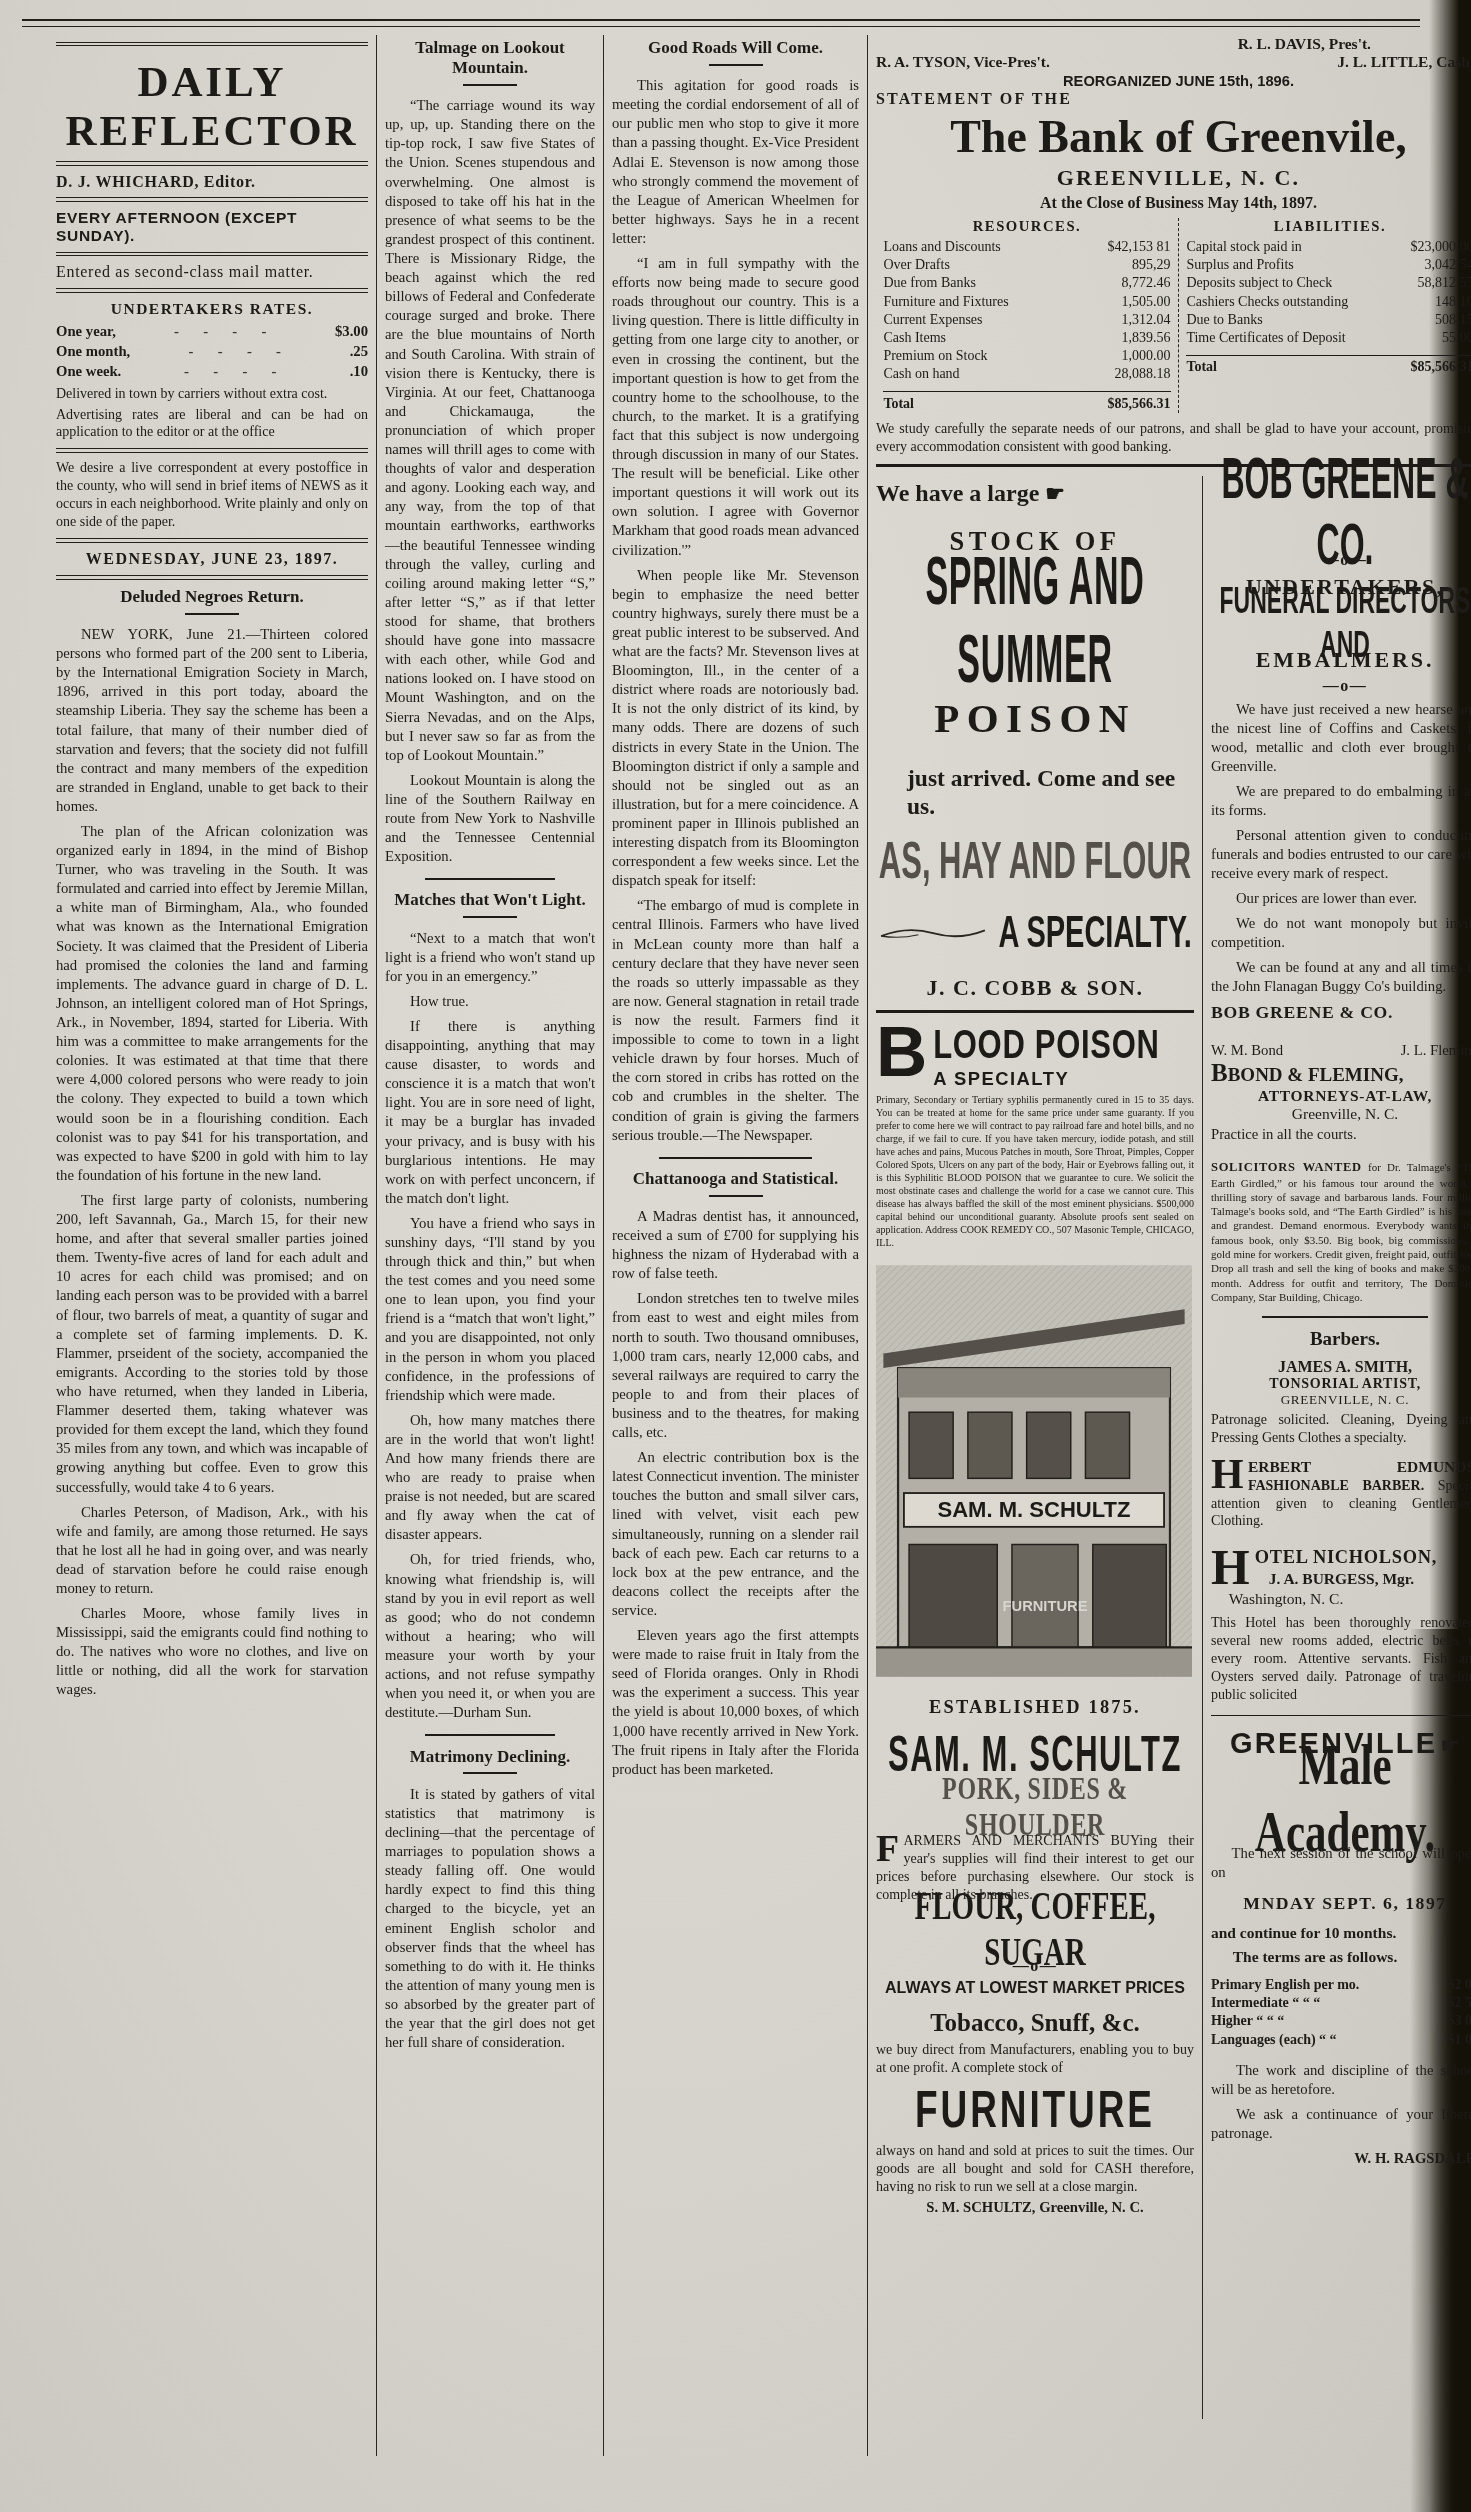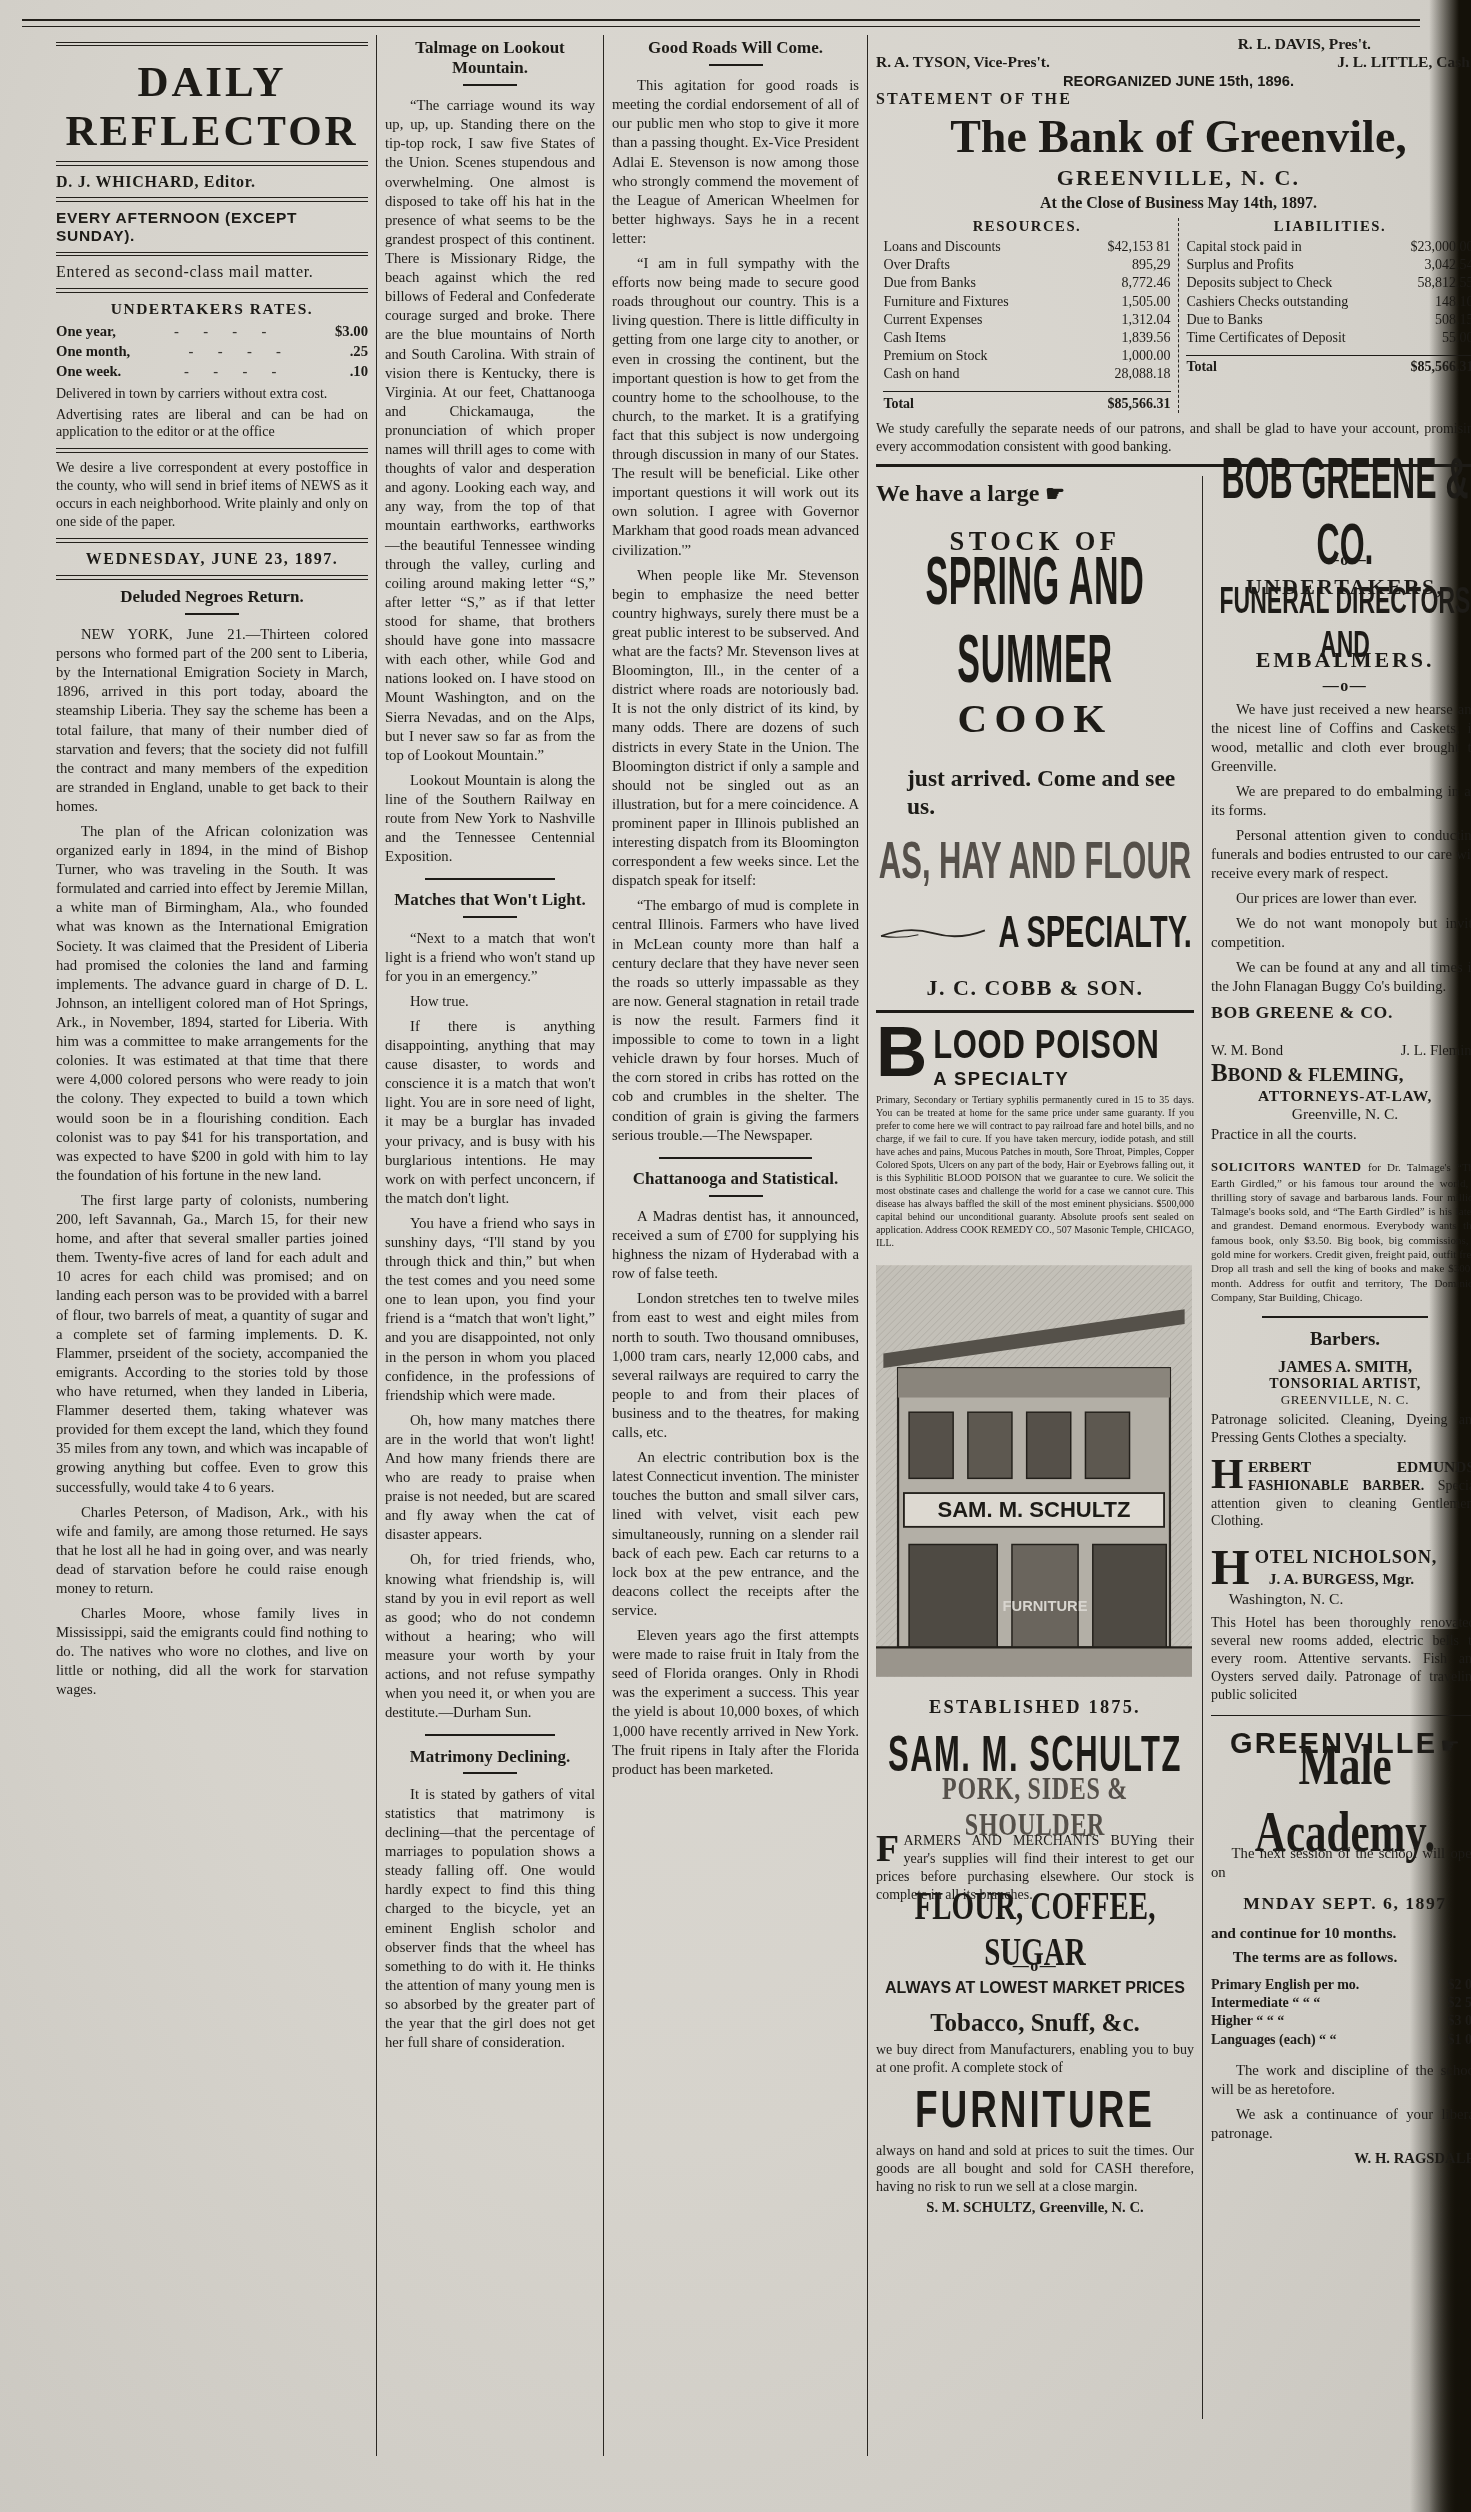--- a/index.html
+++ b/index.html
@@ -270,21 +270,21 @@
 
           <div>
             <div style="font-size:24px;font-weight:bold;margin-top:4.4px;">
               <span>We have a large</span>
               <span class="hand">☛</span>
             </div>
             <div class="disp" style="font-size:26.5px;letter-spacing:4.4px;margin:19px 0 7.4px;">STOCK OF</div>
             <div class="condwrap" style="height:110px;">
               <span class="disp sans" style="font-size:34px;transform:scaleY(2.0);letter-spacing:0.7px;">SPRING AND SUMMER</span>
             </div>
-            <div class="disp" style="font-size:41px;letter-spacing:7.4px;margin:19px 0 22px;">COOK</div>
+            <div class="disp" style="font-size:41px;letter-spacing:7.4px;margin:19px 0 22px;">POISON</div>
             <div style="font-size:23.5px;font-weight:bold;line-height:1.2;margin-left:31px;">just arrived. Come and see us.</div>
             <div class="condwrap" style="height:81px;">
               <span class="disp sans faded" style="font-size:31px;transform:scaleY(1.7);">AS, HAY AND FLOUR</span>
             </div>
             <div style="display:flex;align-items:center;justify-content:center;height:62px;">
               <svg width="110" height="19" viewBox="0 0 150 26">
                 <path d="M4 18 Q40 4 75 14 T146 10" stroke="#2a2722" stroke-width="2.5" fill="none"></path>
                 <path d="M4 18 Q30 22 55 16" stroke="#2a2722" stroke-width="1.5" fill="none"></path>
               </svg>
               <span class="disp sans" style="font-size:29px;transform:scaleY(1.5);margin-left:10.3px;">A SPECIALTY.</span>

